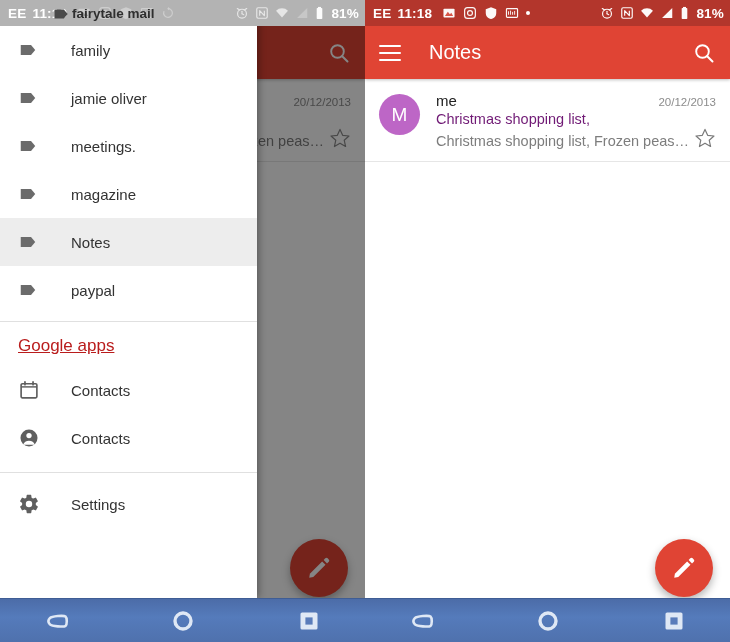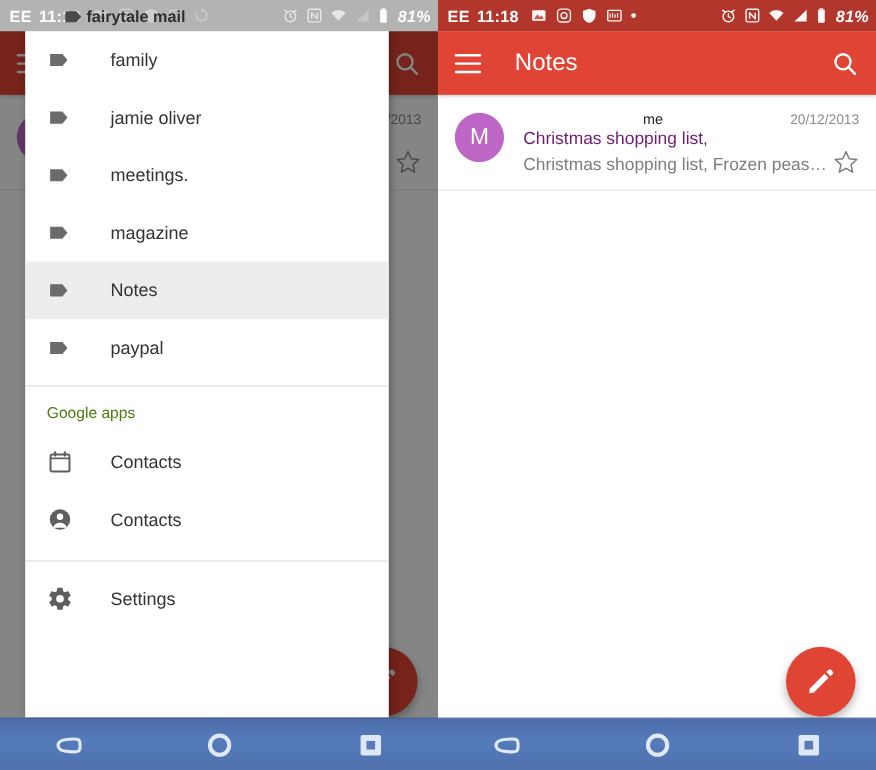--- a/index.html
+++ b/index.html
@@ -18,21 +18,21 @@
     display:flex; align-items:center; z-index:60;
     padding:0 6px 0 8px; color:#fff; font-size:13.5px; font-weight:bold;
     letter-spacing:.2px;
   }
   .statusbar.red { background:#b3362c; }
   .statusbar.grey { background:#b3b3b3; }
   .sb-carrier { margin-right:6px; }
   .sb-time { margin-right:10px; }
   .sb-left-icons { display:flex; align-items:center; gap:7px; flex:0 0 auto; }
   .sb-spacer { flex:1 1 auto; }
-  .sb-right-icons { display:flex; gap:6px;font-style:italic; }
+  .sb-right-icons { display:flex; gap:6px; }
   .sb-batt-text { font-size:13.5px; font-weight:bold; margin-left:1px; }
   .sbi { width:14px; height:14px; display:block; opacity:.97; }
   .sbi svg { display:block; }
   .sb-dot { width:4px; height:4px; border-radius:50%; background:#fff; }
 
   
   .statusbar.grey .sbi svg, .statusbar.grey .sb-dot { filter:none; }
   .statusbar.grey { color:#fff; }
 
   
@@ -50,21 +50,21 @@
   
   .maillist { position:absolute; top:79px; left:0; right:0; bottom:0; background:#fff; z-index:5; }
   .mailrow { display:flex; padding:13px 14px 12px 14px; border-bottom:1px solid #e6e6e6; position:relative; }
   .avatar {
     width:41px; height:41px; border-radius:50%; background:#bd66c6;
     color:#fff; font-size:19px; display:flex; align-items:center; justify-content:center;
     flex:0 0 41px; margin-top:2px;
   }
   .mailbody { flex:1; margin-left:16px; min-width:0; }
   .mailtop { display:flex; align-items:baseline; }
-  .sender { font-size:12px; color:#222; flex:1;text-align:center; }
+  .sender { font-size:15px; color:#222; flex:1; }
   .date { font-size:11.5px; color:#8c8c8c; white-space:nowrap; padding-left:6px; }
   .subject { font-size:14.5px; color:#701a75; margin-top:2px; white-space:nowrap; overflow:hidden; }
   .snippetrow { display:flex; align-items:flex-end; }
   .snippet { font-size:14.5px; color:#7d7d7d; flex:1; white-space:nowrap; overflow:hidden; text-overflow:ellipsis; margin-top:1px; }
   .star { width:22px; height:22px; flex:0 0 22px; margin-left:4px; }
 
   
   .fab {
     position:absolute; right:17px; bottom:45px; width:58px; height:58px;
     border-radius:50%; background:#e04434; z-index:8;
@@ -79,36 +79,35 @@
     background:linear-gradient(to bottom,#4c6ca8 0%,#557bbb 42%,#4f71ad 100%);
     border-top:1px solid #3f5d94;
     display:flex; align-items:center; justify-content:center; gap:96px; z-index:70;
   }
   .navbtn { width:30px; height:30px; display:flex; align-items:center; justify-content:center; }
   .navbtn svg { display:block; }
 
   
   .scrim { position:absolute; inset:0; background:rgba(0,0,0,.48); z-index:40; }
   .drawer {
-    position:absolute; top:0; left:0; width:303px; height:598px;
+    position:absolute; top:0; left:0; width:257px; height:598px;
     background:#fff; z-index:50; overflow:hidden;
     box-shadow:2px 0 7px rgba(0,0,0,.32);
-    margin-left:21px;
   }
   .drawer-scroll { position:absolute; top:0; left:0; right:0; }
   .drawer-item {
     display:flex; align-items:center; height:48px; padding-left:18px;
   }
   .drawer-item.selected { background:#ededed; }
   .drawer-ico { width:30px; flex:0 0 30px; display:flex; align-items:center; }
   .drawer-ico svg { display:block; }
   .drawer-label { font-size:15px; color:#333; margin-left:23px; }
   .drawer-sep { height:1px; background:#e0e0e0; margin:7px 0 0 0; }
   .drawer-section {
-    font-size:13px; color:#4d7c0f; padding:14px 0 10px 18px;
+    font-size:17px; color:#b91c1c; padding:14px 0 10px 18px;text-decoration:underline;
   }
   .drawer-title {
     position:absolute; top:0; left:72px; height:26px; display:flex; align-items:center;
     color:#2f2f2f; font-size:13.5px; font-weight:bold; z-index:62;
   }
   .partial-tag { position:absolute; left:52px; top:4px; z-index:62; }
 </style>
 </head>
 <body>
 

